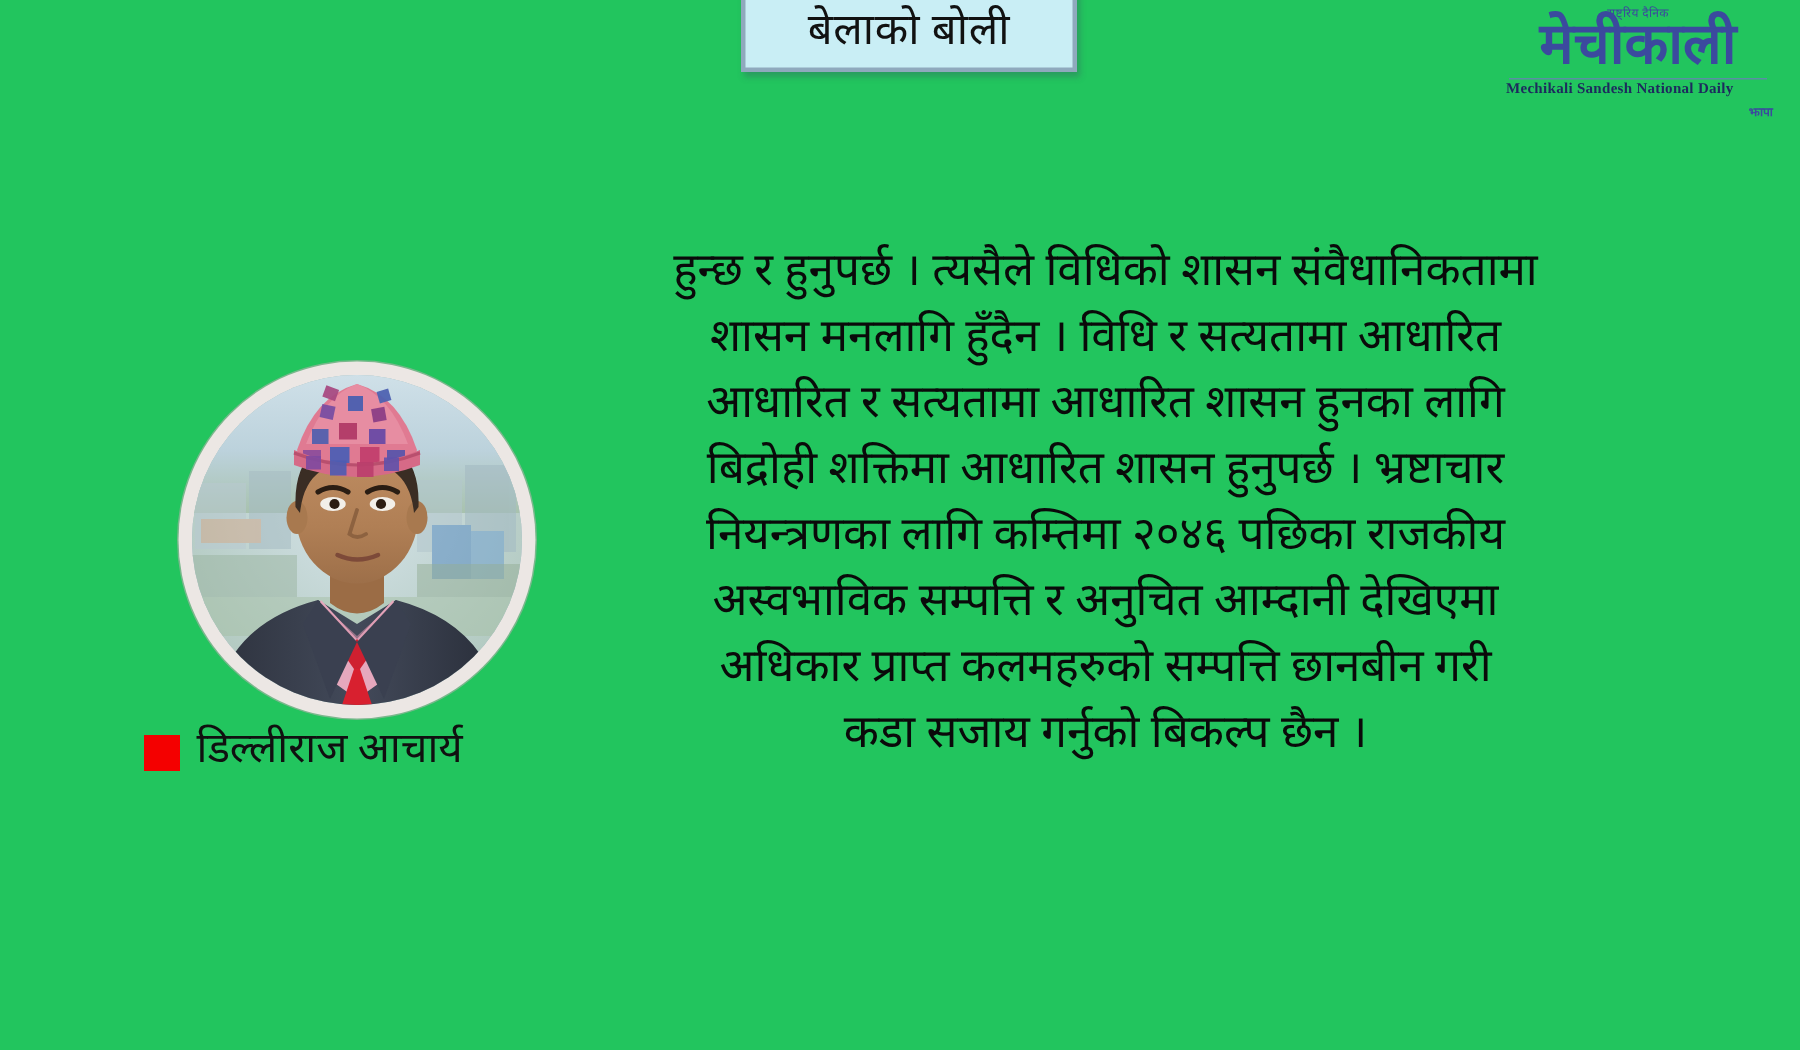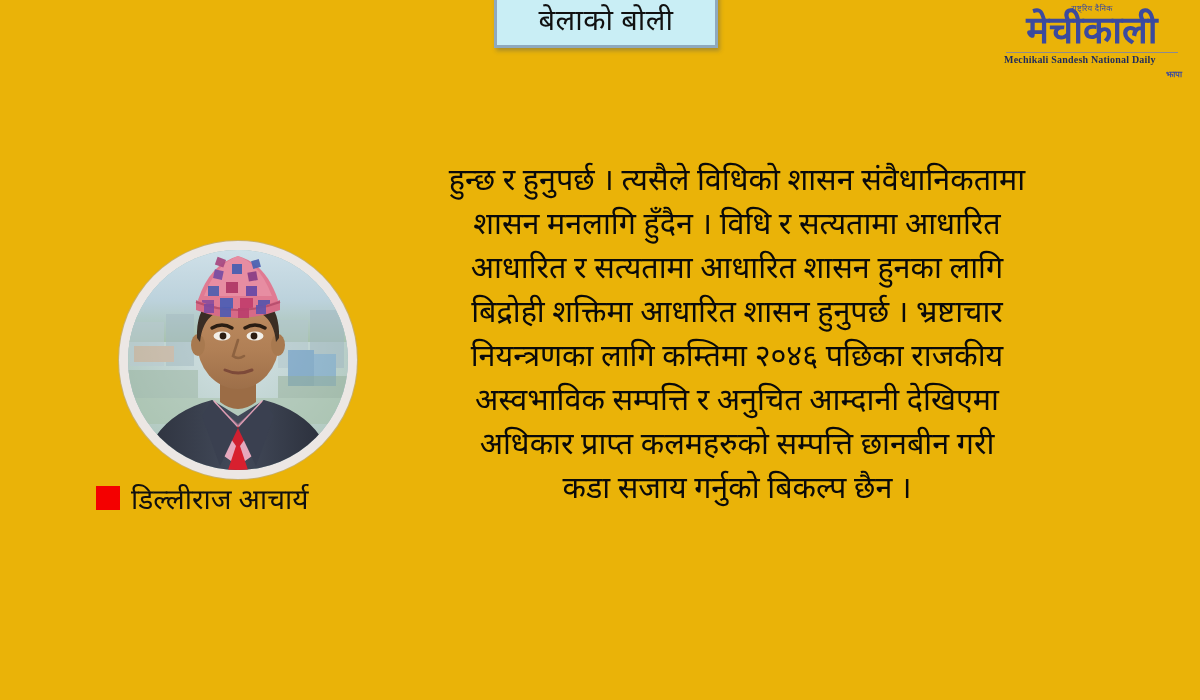--- a/index.html
+++ b/index.html
@@ -14,21 +14,21 @@
     background: #b3d1fa;
     font-family: "Liberation Serif", "DejaVu Serif", serif;
     position: relative;
   }
 
   
   #stage {
     position: relative;
     width: 1200px;
     height: 700px;
-    background: #eab308;
+    background: #22c55e;
     overflow: hidden;
   }
 
   
   #title-banner {
     position: absolute;
     left: 494px;
     top: -8px;
     width: 224px;
     height: 56px;
@@ -140,21 +140,21 @@
     background: #9fb6c4;
   }
   #portrait-photo svg { display: block; }
 
   
   #byline {
     position: absolute;
     left: 96px;
     top: 486px;
     display: flex;
-    align-items: flex-start;
+    align-items: flex-end;
     gap: 11px;
   }
   #byline-bullet {
     width: 24px;
     height: 24px;
     background: #f40000;
     flex: 0 0 auto;
   }
   #byline-name {
     font-family: "Liberation Serif", "DejaVu Serif", serif;

